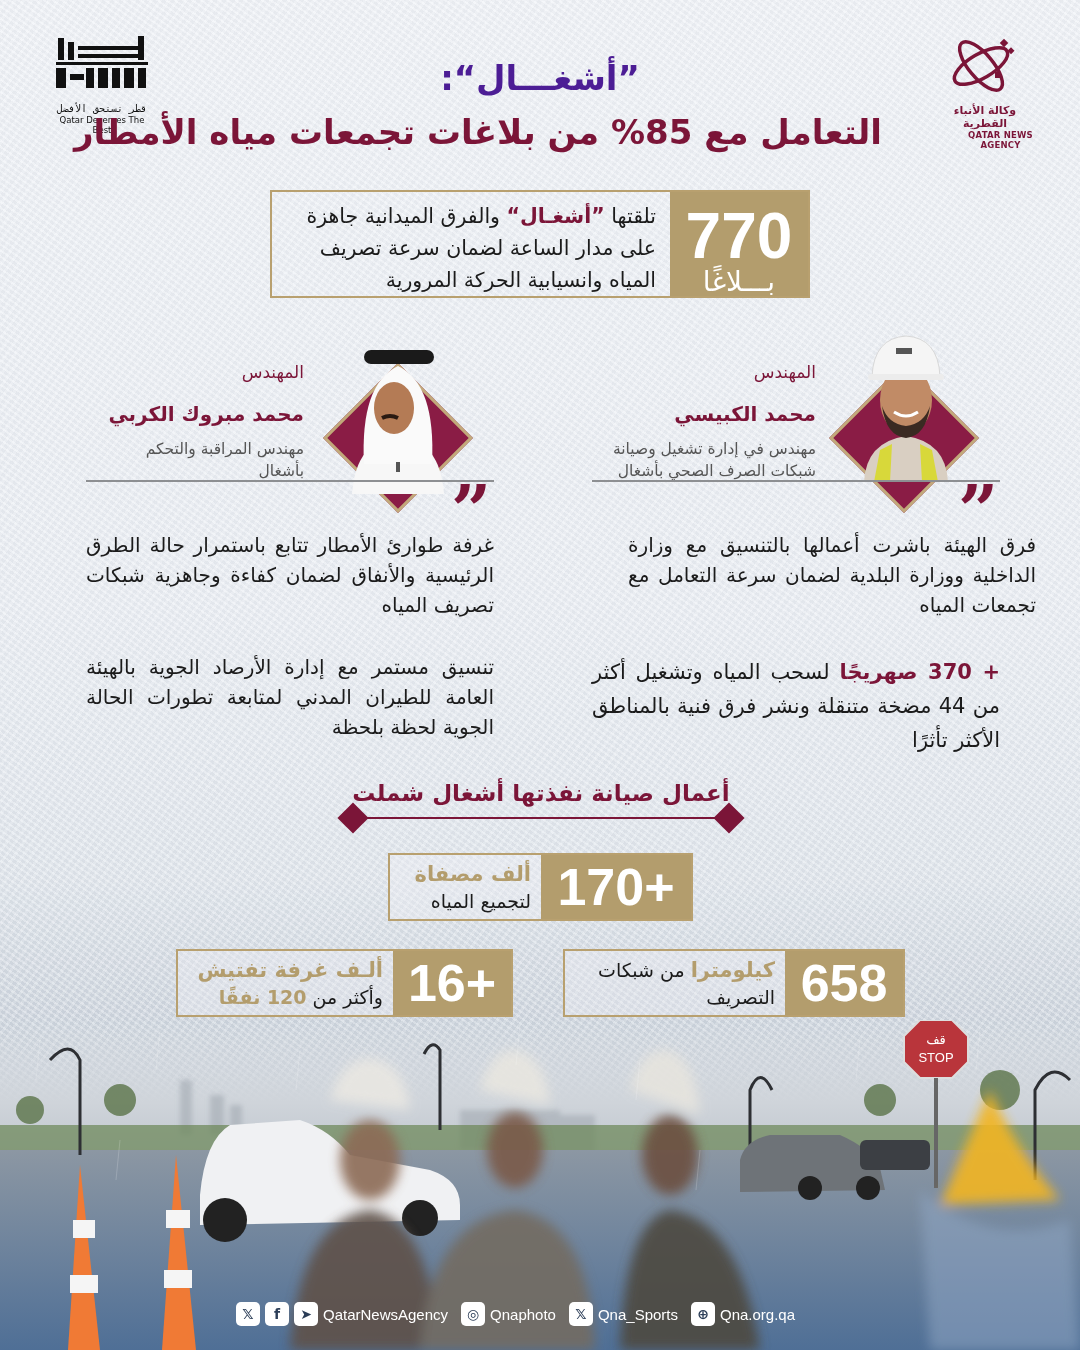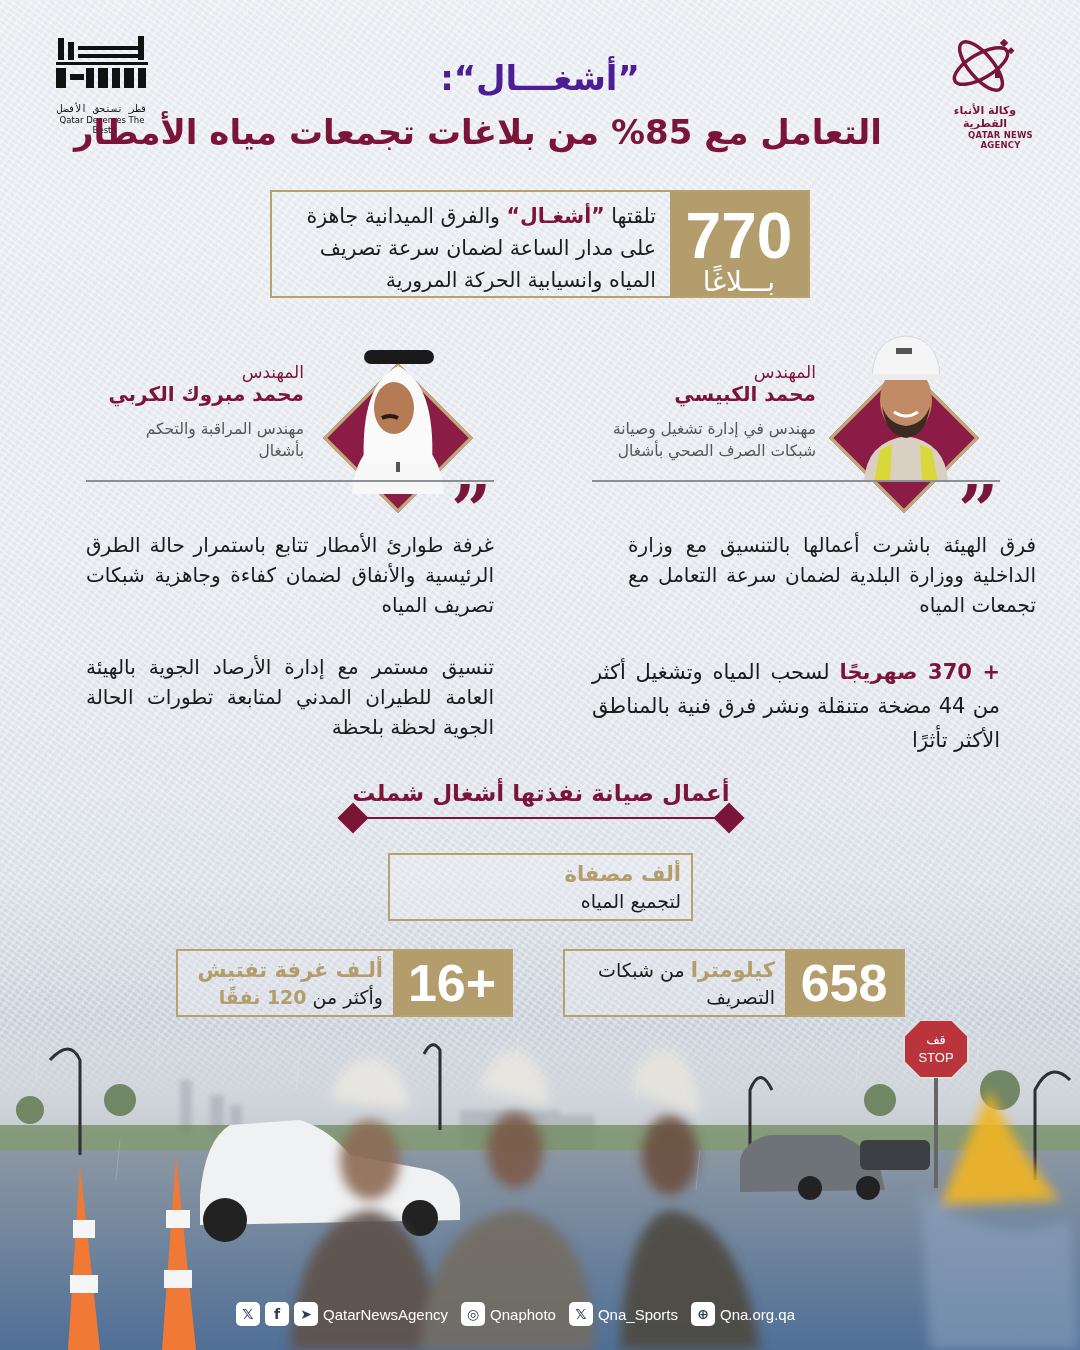--- a/index.html
+++ b/index.html
@@ -43,21 +43,21 @@
   .reports-unit { font-size: 28px; line-height: 30px; letter-spacing: 6px; }
   .reports-text { flex: 1; padding: 8px 14px 0 10px; font-size: 20.5px; line-height: 32px; color: #1b1b1b; text-align: right; }
   .accent { color: #7b1538; font-weight: bold; }
   .diamond-wrap { width: 150px; height: 150px; }
   .diamond {
     position: absolute; left: 25px; top: 45px; width: 106px; height: 106px;
     transform: rotate(45deg); background: #8a1c45; border: 3px solid #c2a97a;
   }
   .portrait { position: absolute; }
   .eng-title { font-size: 17px; color: #7b1538; text-align: right; }
-  .eng-name { font-size: 20px; font-weight: bold; color: #7b1538; text-align: right; margin-top: 0; }
+  .eng-name { font-size: 20px; font-weight: bold; color: #7b1538; text-align: right; margin-top: 20px; }
   .eng-role { font-size: 15.5px; color: #555; text-align: right; margin-top: 12px; line-height: 22px; }
   .rule { height: 2px; background: #8d8f92; }
   .quote-mark { font-size: 70px; font-weight: bold; color: #7b1538; font-family: "DejaVu Serif", serif; line-height: 50px; height: 30px; overflow: visible; }
 
   .para { font-size: 20px; line-height: 30px; color: #1b1b1b; text-align: justify; text-align-last: right; }
 
   
   .section-head { left: 338px; top: 780px; width: 406px; height: 50px; }
   .section-title { position: absolute; left: 0; right: 0; top: 0; text-align: center; font-size: 23px; font-weight: bold; color: #7b1538; }
   .section-line { position: absolute; left: 20px; right: 20px; top: 37px; height: 1.5px; background: #7b1538; }
@@ -185,20 +185,23 @@
 </div>
 
 <div class="abs section-head">
   <div class="section-title">أعمال صيانة نفذتها أشغال شملت</div>
   <div class="section-line"></div>
   <div class="section-diamond" style="left:4px;"></div>
   <div class="section-diamond" style="right:4px;"></div>
 </div>
 
 <div class="abs stat-box" style="left:388px; top:853px; width:305px; height:68px;">
+  <div class="gold-block" style="width:150px;">
+    <div class="stat-num">170+</div>
+  </div>
   <div class="stat-text">
     <div class="stat-line1 gold-text">ألف مصفاة</div>
     <div class="stat-line2">لتجميع المياه</div>
   </div>
 </div>
 
 <div class="abs stat-box" style="left:563px; top:949px; width:342px; height:68px;">
   <div class="gold-block" style="width:118px;">
     <div class="stat-num">658</div>
   </div>

